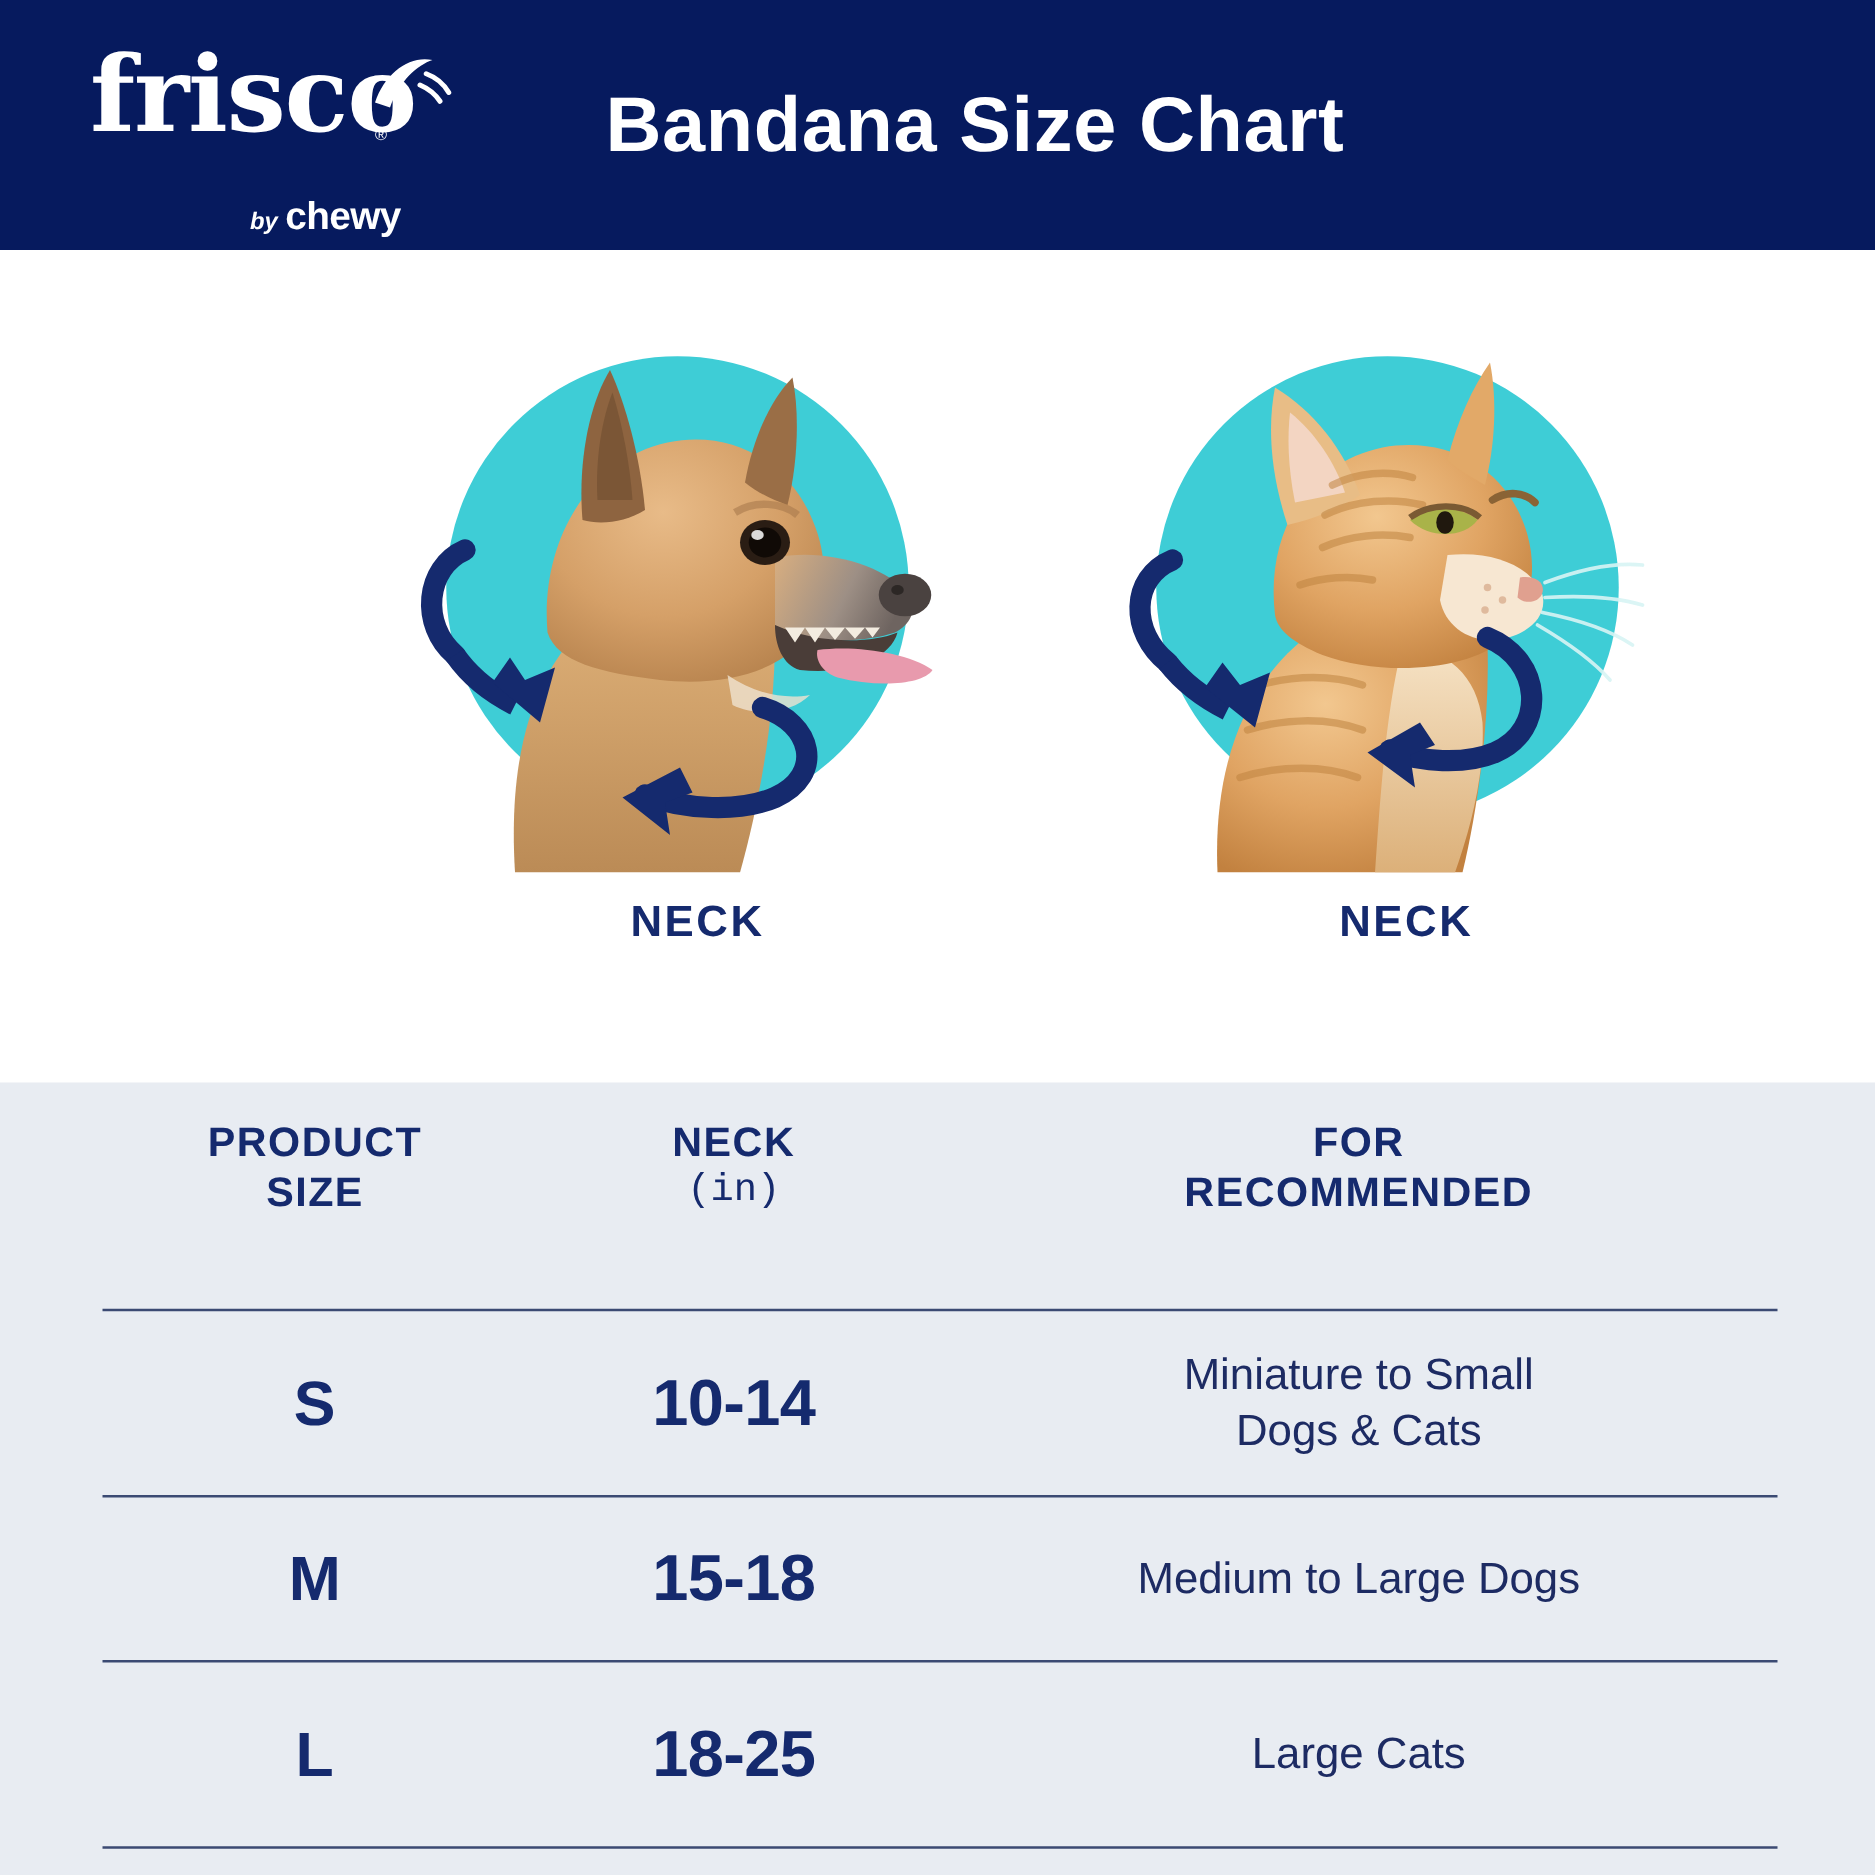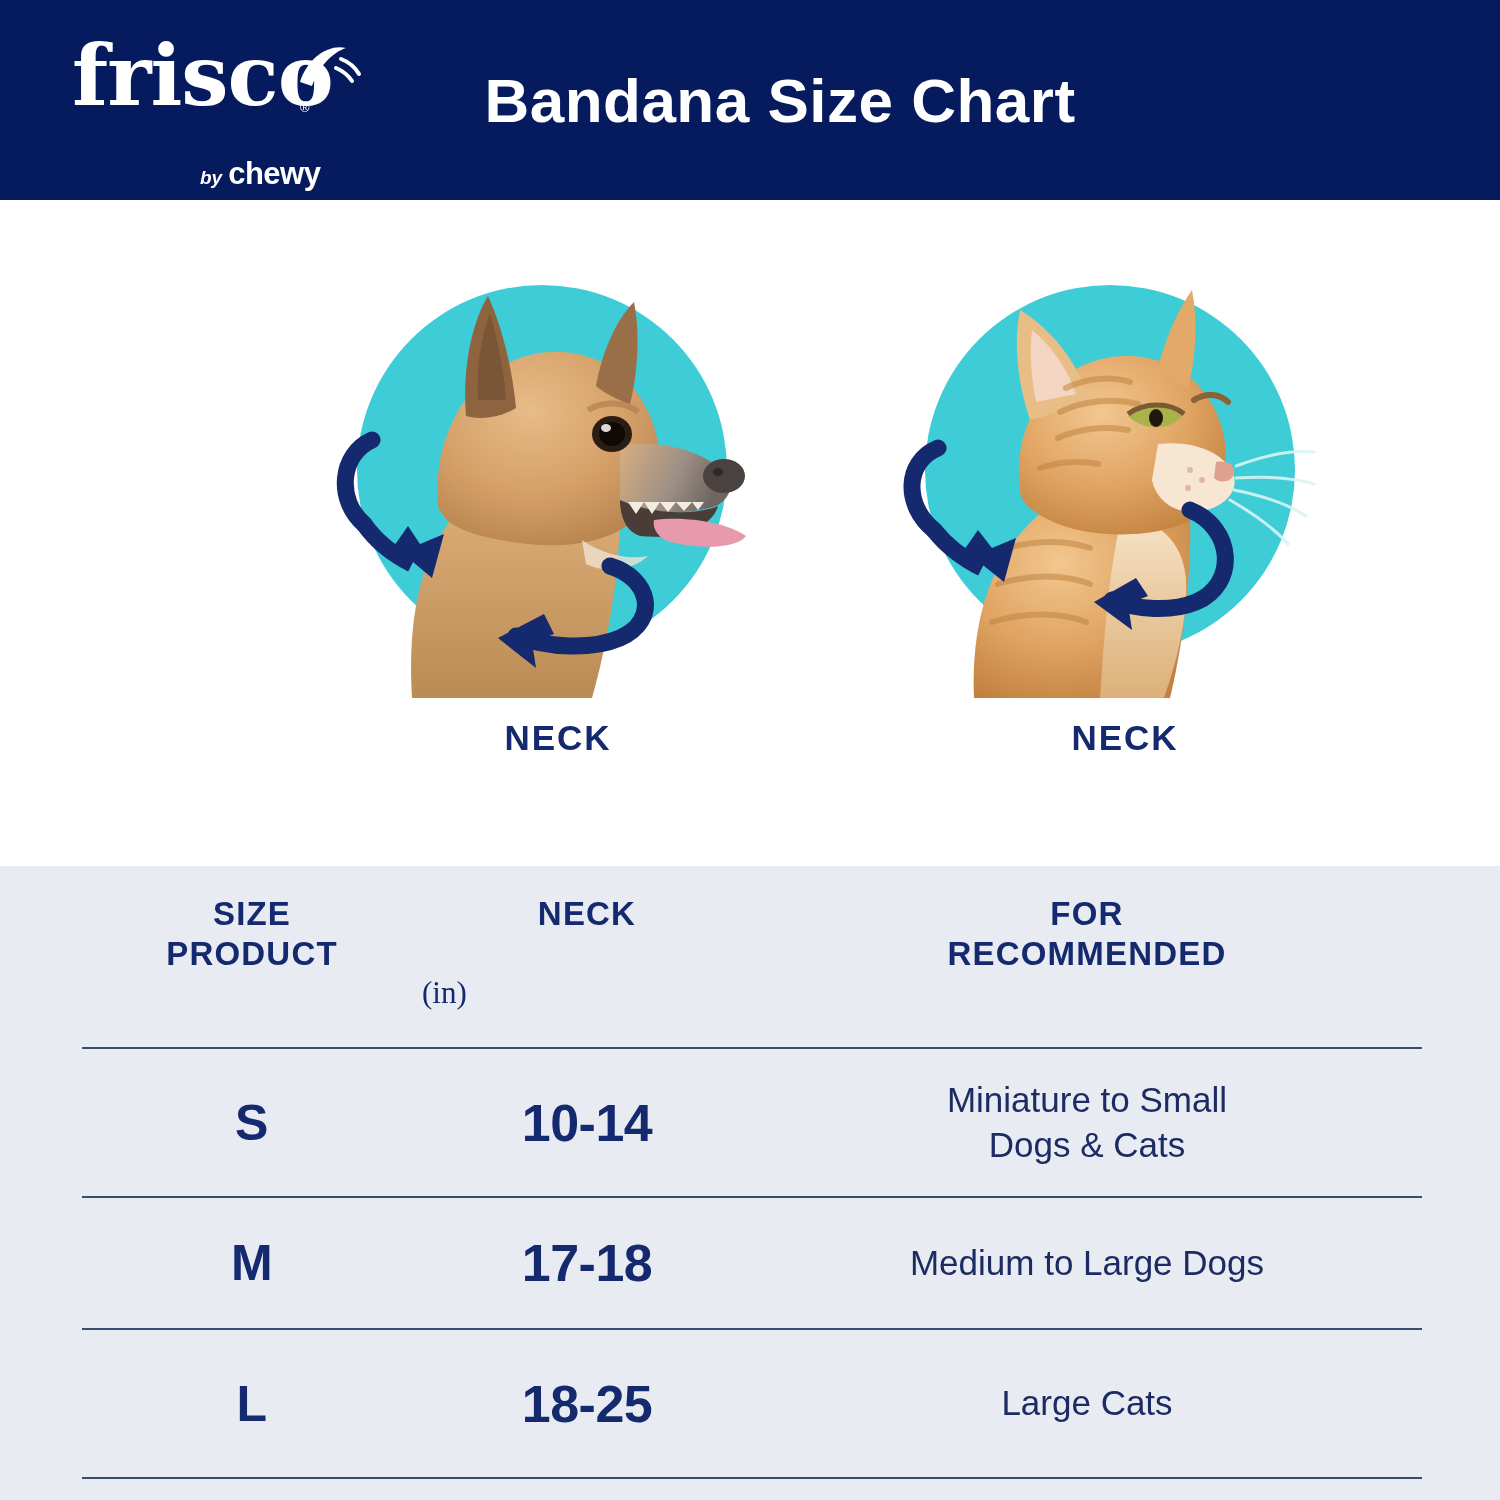--- a/index.html
+++ b/index.html
@@ -191,27 +191,26 @@
     font-family: "Liberation Sans", sans-serif;
     font-weight: bold;
     font-size: 33px;
     letter-spacing: 1.2px;
     line-height: 1.22;
     text-align: center;
     color: #152a6e;
   }
   .hdr-sub {
     width: 100%;
-    font-family: Liberation Serif, serif;
+    font-family: Liberation Mono, monospace;
     font-weight: normal;
     font-size: 31px;
     line-height: 1.22;
-    text-align: left;
+    text-align: center;
     color: #152a6e;
-    margin-top: 40px;
   }
   .divider {
     width: 1340px;
     height: 2px;
     background: #3b4a73;
   }
   .data-row { height: 130px; }
   .data-row.tall { height: 147px; }
 
   .v-size {
@@ -450,22 +449,22 @@
       </div>
       <div class="neck-label">NECK</div>
     </div>
   </div>
 
   <div class="table-area">
     <div class="table-inner">
 
       <div class="trow header-row">
         <div class="tcell c-size">
+          <div class="hdr-text">PRODUCT</div>
           <div class="hdr-text">SIZE</div>
-          <div class="hdr-text">PRODUCT</div>
         </div>
         <div class="tcell c-neck">
           <div class="hdr-text">NECK</div>
           <div class="hdr-sub">(in)</div>
         </div>
         <div class="tcell c-rec">
           <div class="hdr-text">FOR</div>
           <div class="hdr-text">RECOMMENDED</div>
         </div>
       </div>
@@ -484,21 +483,21 @@
         </div>
       </div>
 
       <div class="divider"></div>
 
       <div class="trow data-row">
         <div class="tcell c-size">
           <span class="v-size">M</span>
         </div>
         <div class="tcell c-neck">
-          <span class="v-neck">17-18</span>
+          <span class="v-neck">15-18</span>
         </div>
         <div class="tcell c-rec">
           <span class="v-rec">Medium to Large Dogs</span>
         </div>
       </div>
 
       <div class="divider"></div>
 
       <div class="trow data-row tall">
         <div class="tcell c-size">

